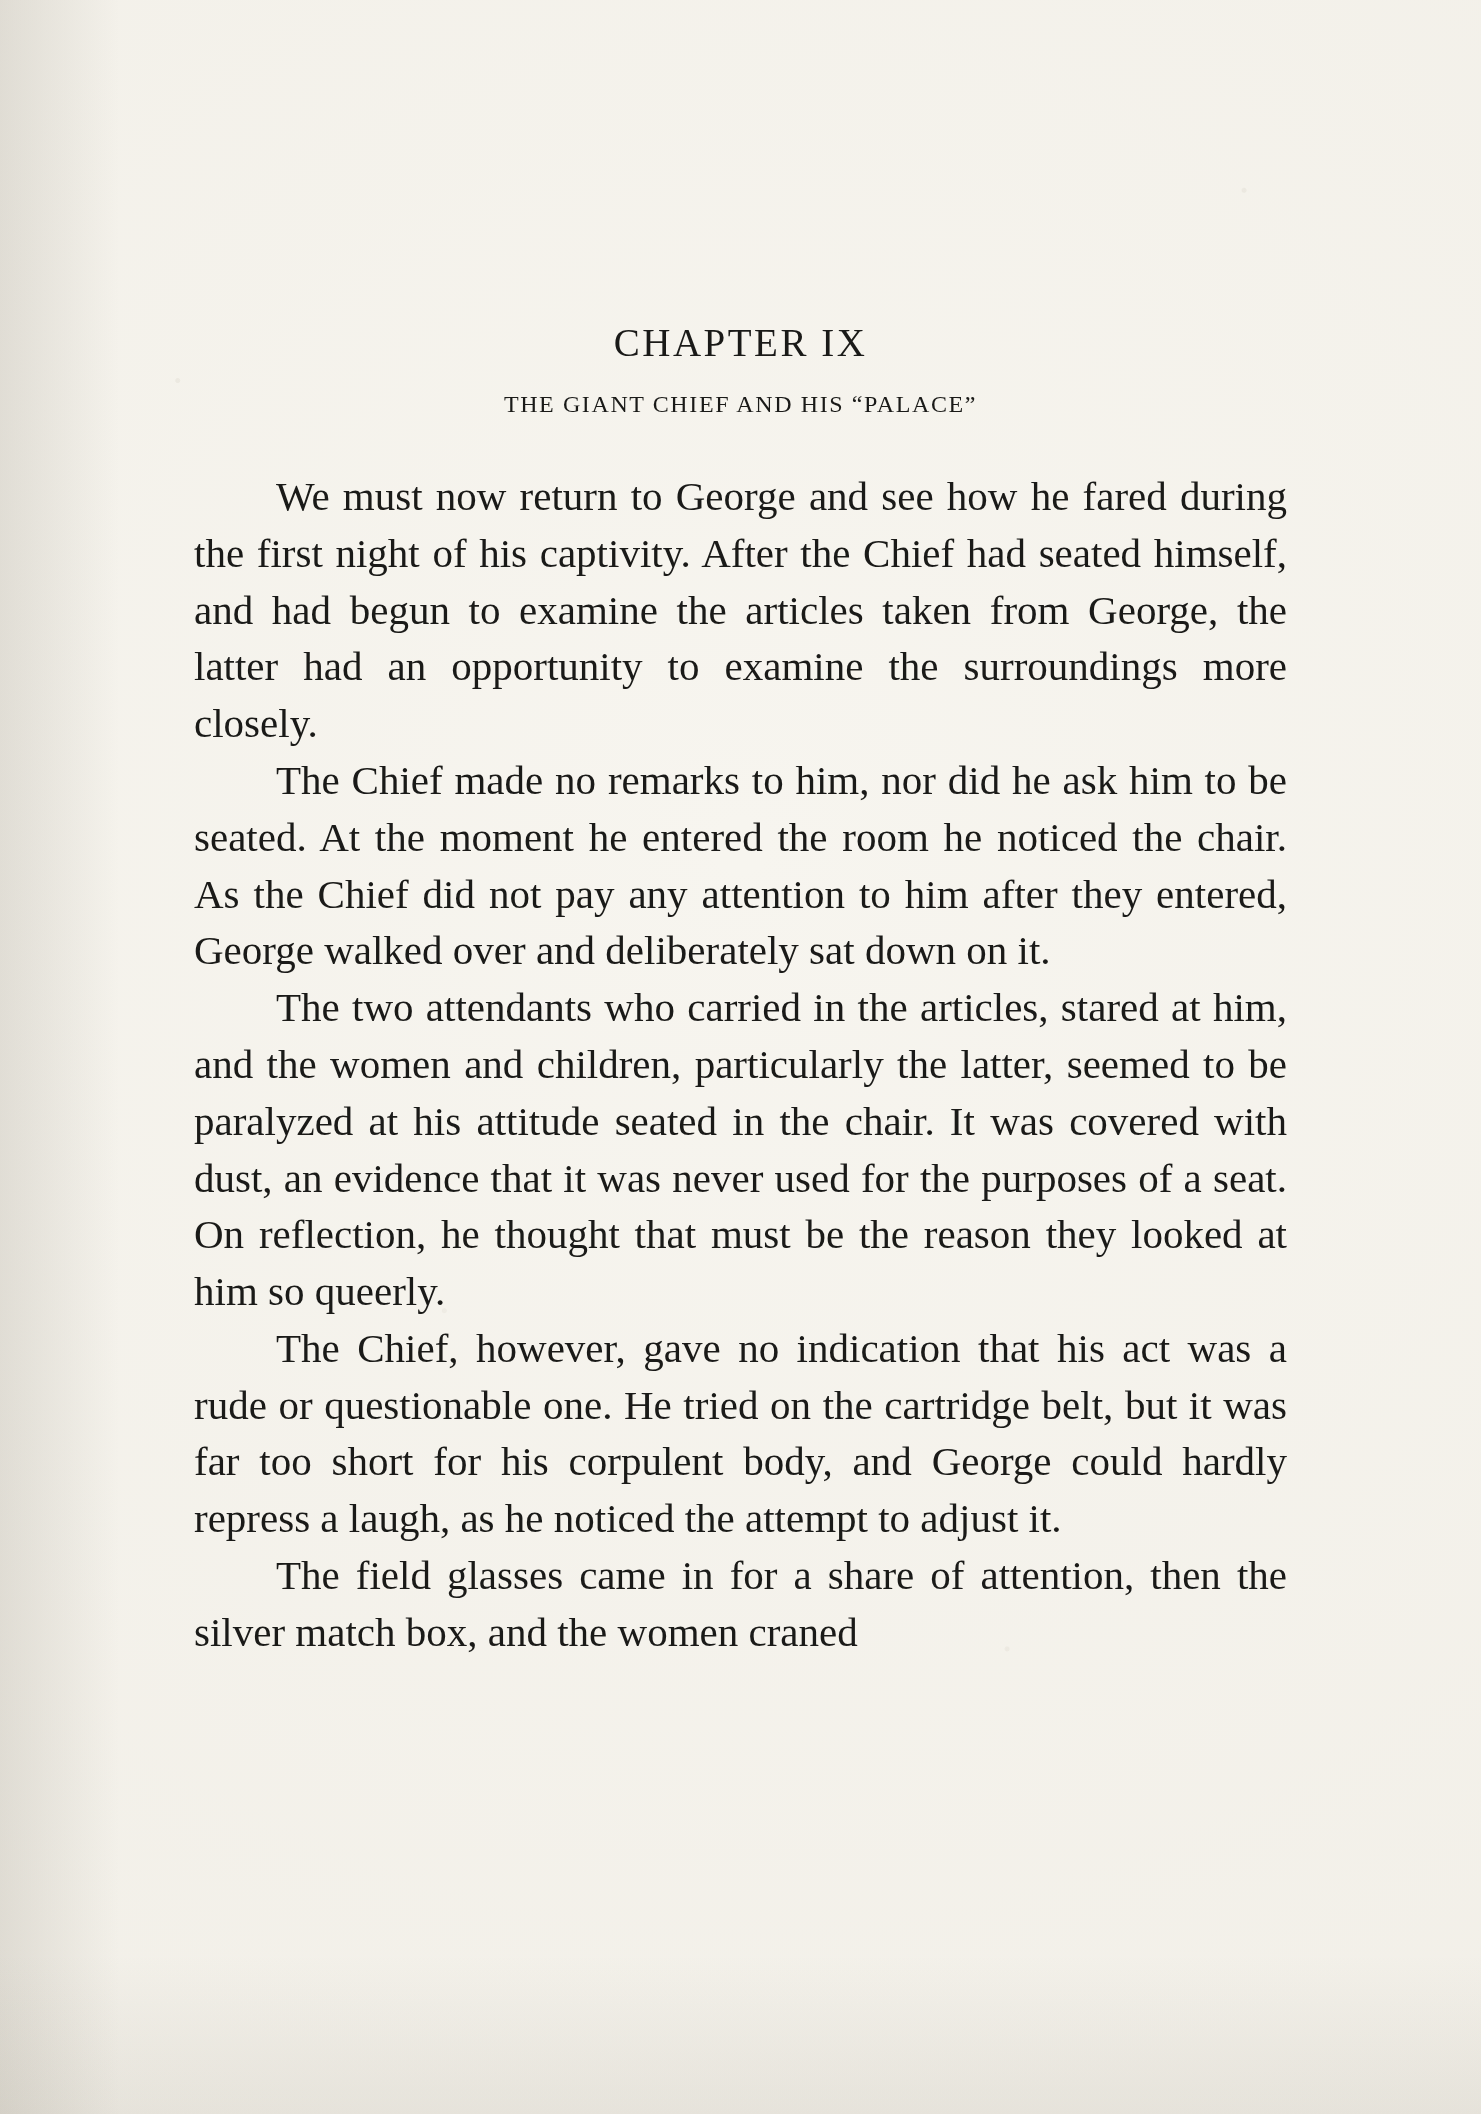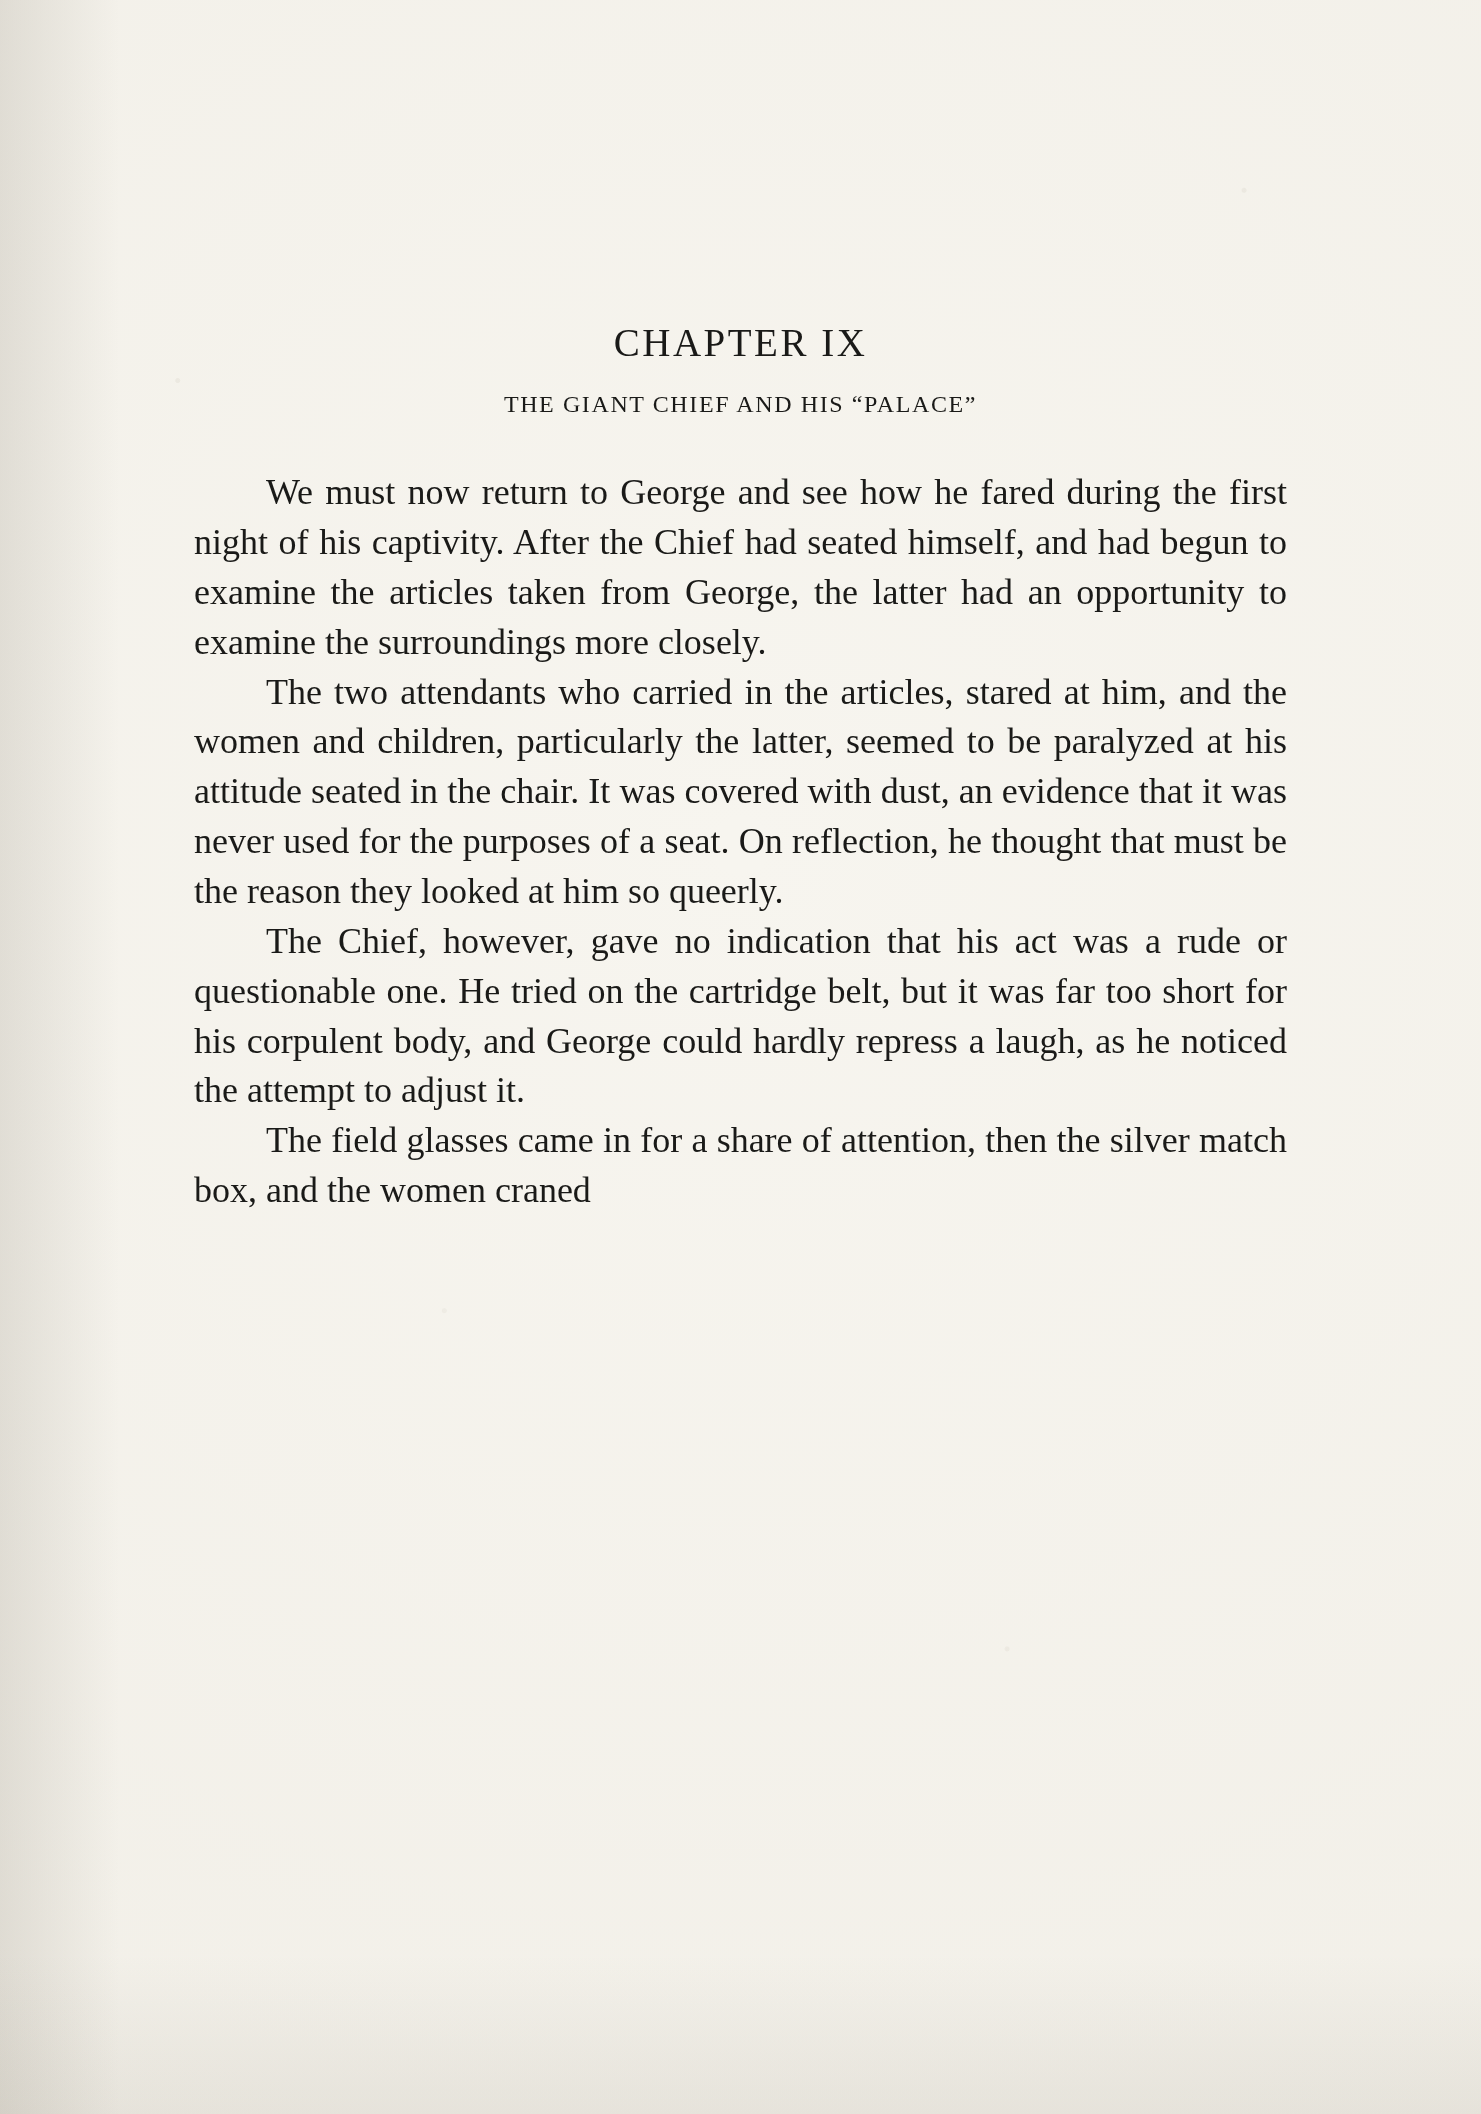--- a/index.html
+++ b/index.html
@@ -62,21 +62,21 @@
     font-size: 24px;
     letter-spacing: 1.6px;
     margin-top: 18px;
     text-transform: uppercase;
     font-variant: small-caps;
     font-family: "Liberation Serif", serif;
   }
 
   .body-text {
     margin-top: 50px;
-    font-size: 36px;
+    font-size: 41px;
     line-height: 1.385;
     text-align: justify;
     text-justify: inter-word;
     padding-left: 6px;
     padding-right: 6px;
   }
   .body-text p {
     margin: 0;
     text-indent: 2.0em;
   }
@@ -99,18 +99,19 @@
 <div class="edge-shade-bottom"></div>
 
 <div class="page">
 
   <h1 class="chapter-title">CHAPTER IX</h1>
 
   <div class="chapter-subtitle">THE GIANT CHIEF AND HIS “PALACE”</div>
 
   <div class="body-text">
     <p class="first-par">We must now return to George and see how he fared during the first night of his captivity. After the Chief had seated himself, and had begun to examine the articles taken from George, the latter had an opportunity to examine the surroundings more closely.</p>
+    <p>The Chief made no remarks to him, nor did he ask him to be seated. At the moment he entered the room he noticed the chair. As the Chief did not pay any attention to him after they entered, George walked over and deliberately sat down on it.</p>
     <p>The two attendants who carried in the articles, stared at him, and the women and children, particularly the latter, seemed to be paralyzed at his attitude seated in the chair. It was covered with dust, an evidence that it was never used for the purposes of a seat. On reflection, he thought that must be the reason they looked at him so queerly.</p>
     <p>The Chief, however, gave no indication that his act was a rude or questionable one. He tried on the cartridge belt, but it was far too short for his corpulent body, and George could hardly repress a laugh, as he noticed the attempt to adjust it.</p>
     <p>The field glasses came in for a share of attention, then the silver match box, and the women craned</p>
   </div>
 
 </div>
 
 </body></html>

